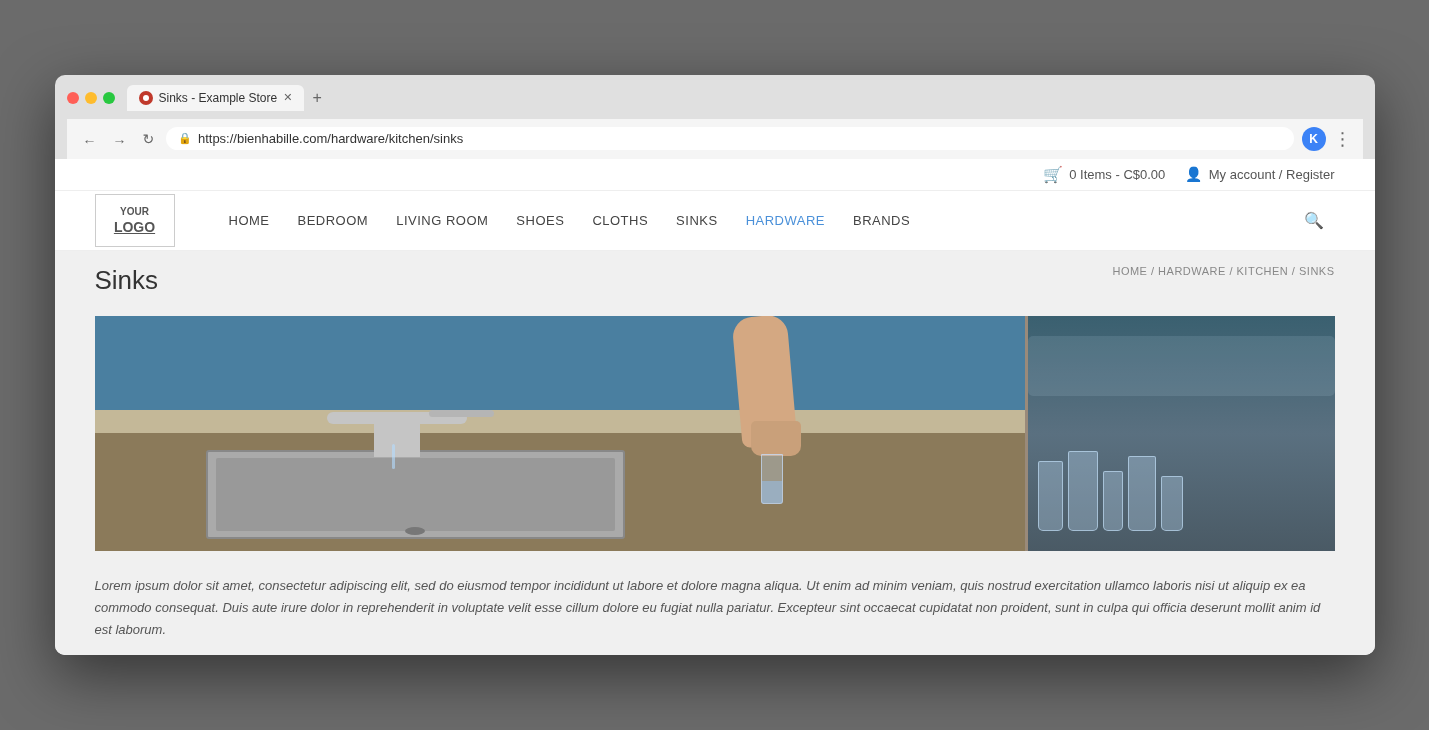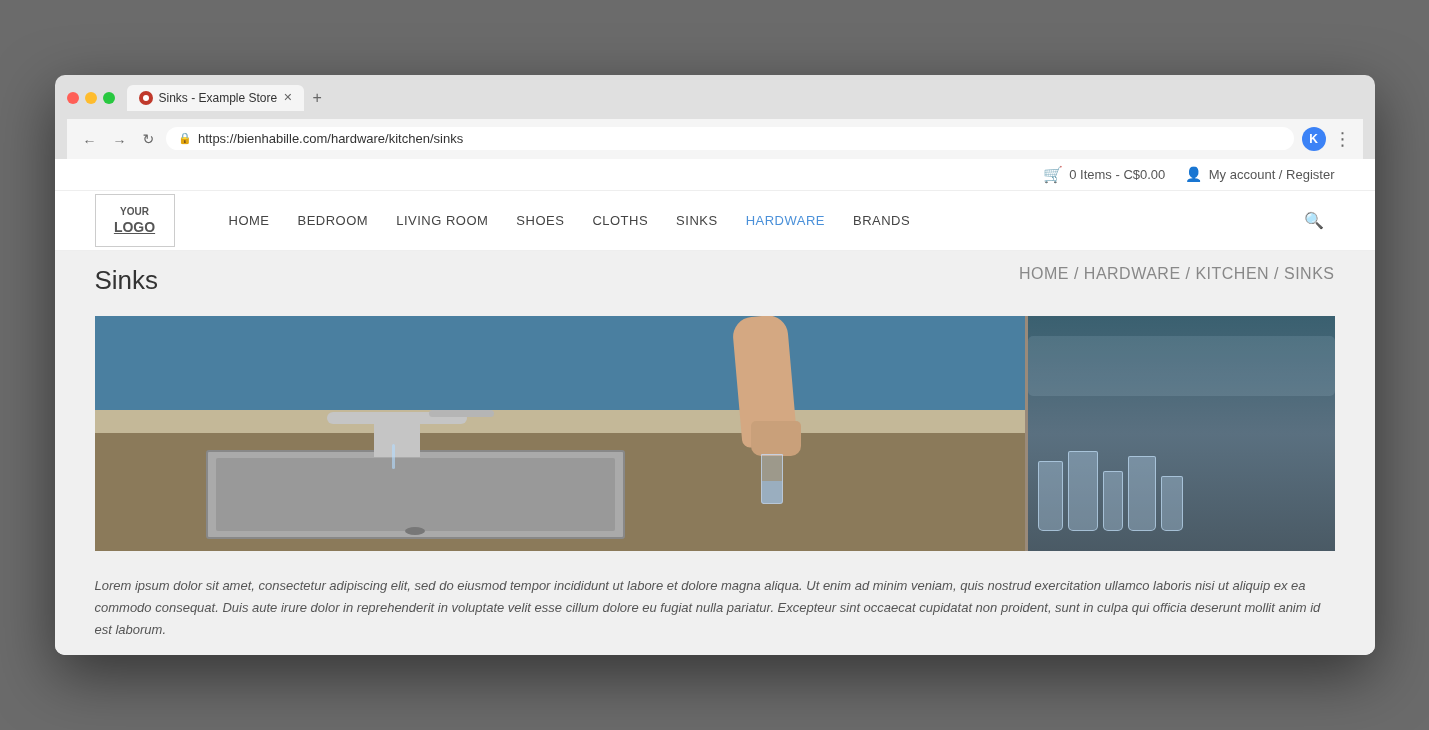--- a/index.html
+++ b/index.html
@@ -93,21 +93,21 @@
 
     
     .page-content {
       padding: 14px 40px; background: #f0f0f0; min-height: 380px;
     }
 
     .page-header {
       display: flex; justify-content: space-between; align-items: flex-start; margin-bottom: 20px;
     }
     .page-title { font-size: 26px; font-weight: 300; color: #333; }
-    .breadcrumb { font-size: 16px; color: #888; letter-spacing: 0.5px; }
+    .breadcrumb { font-size: 11px; color: #888; letter-spacing: 0.5px; }
 
     
     .hero-images {
       display: flex; gap: 0; margin-bottom: 24px; overflow: hidden;
     }
 
     .hero-main {
       width: 75%; height: 235px; background: linear-gradient(135deg, #4a7c9e 0%, #3d6b8a 30%, #8b9a6e 60%, #7a8b5e 100%);
       position: relative; overflow: hidden; display: flex; align-items: center; justify-content: center;
     }

